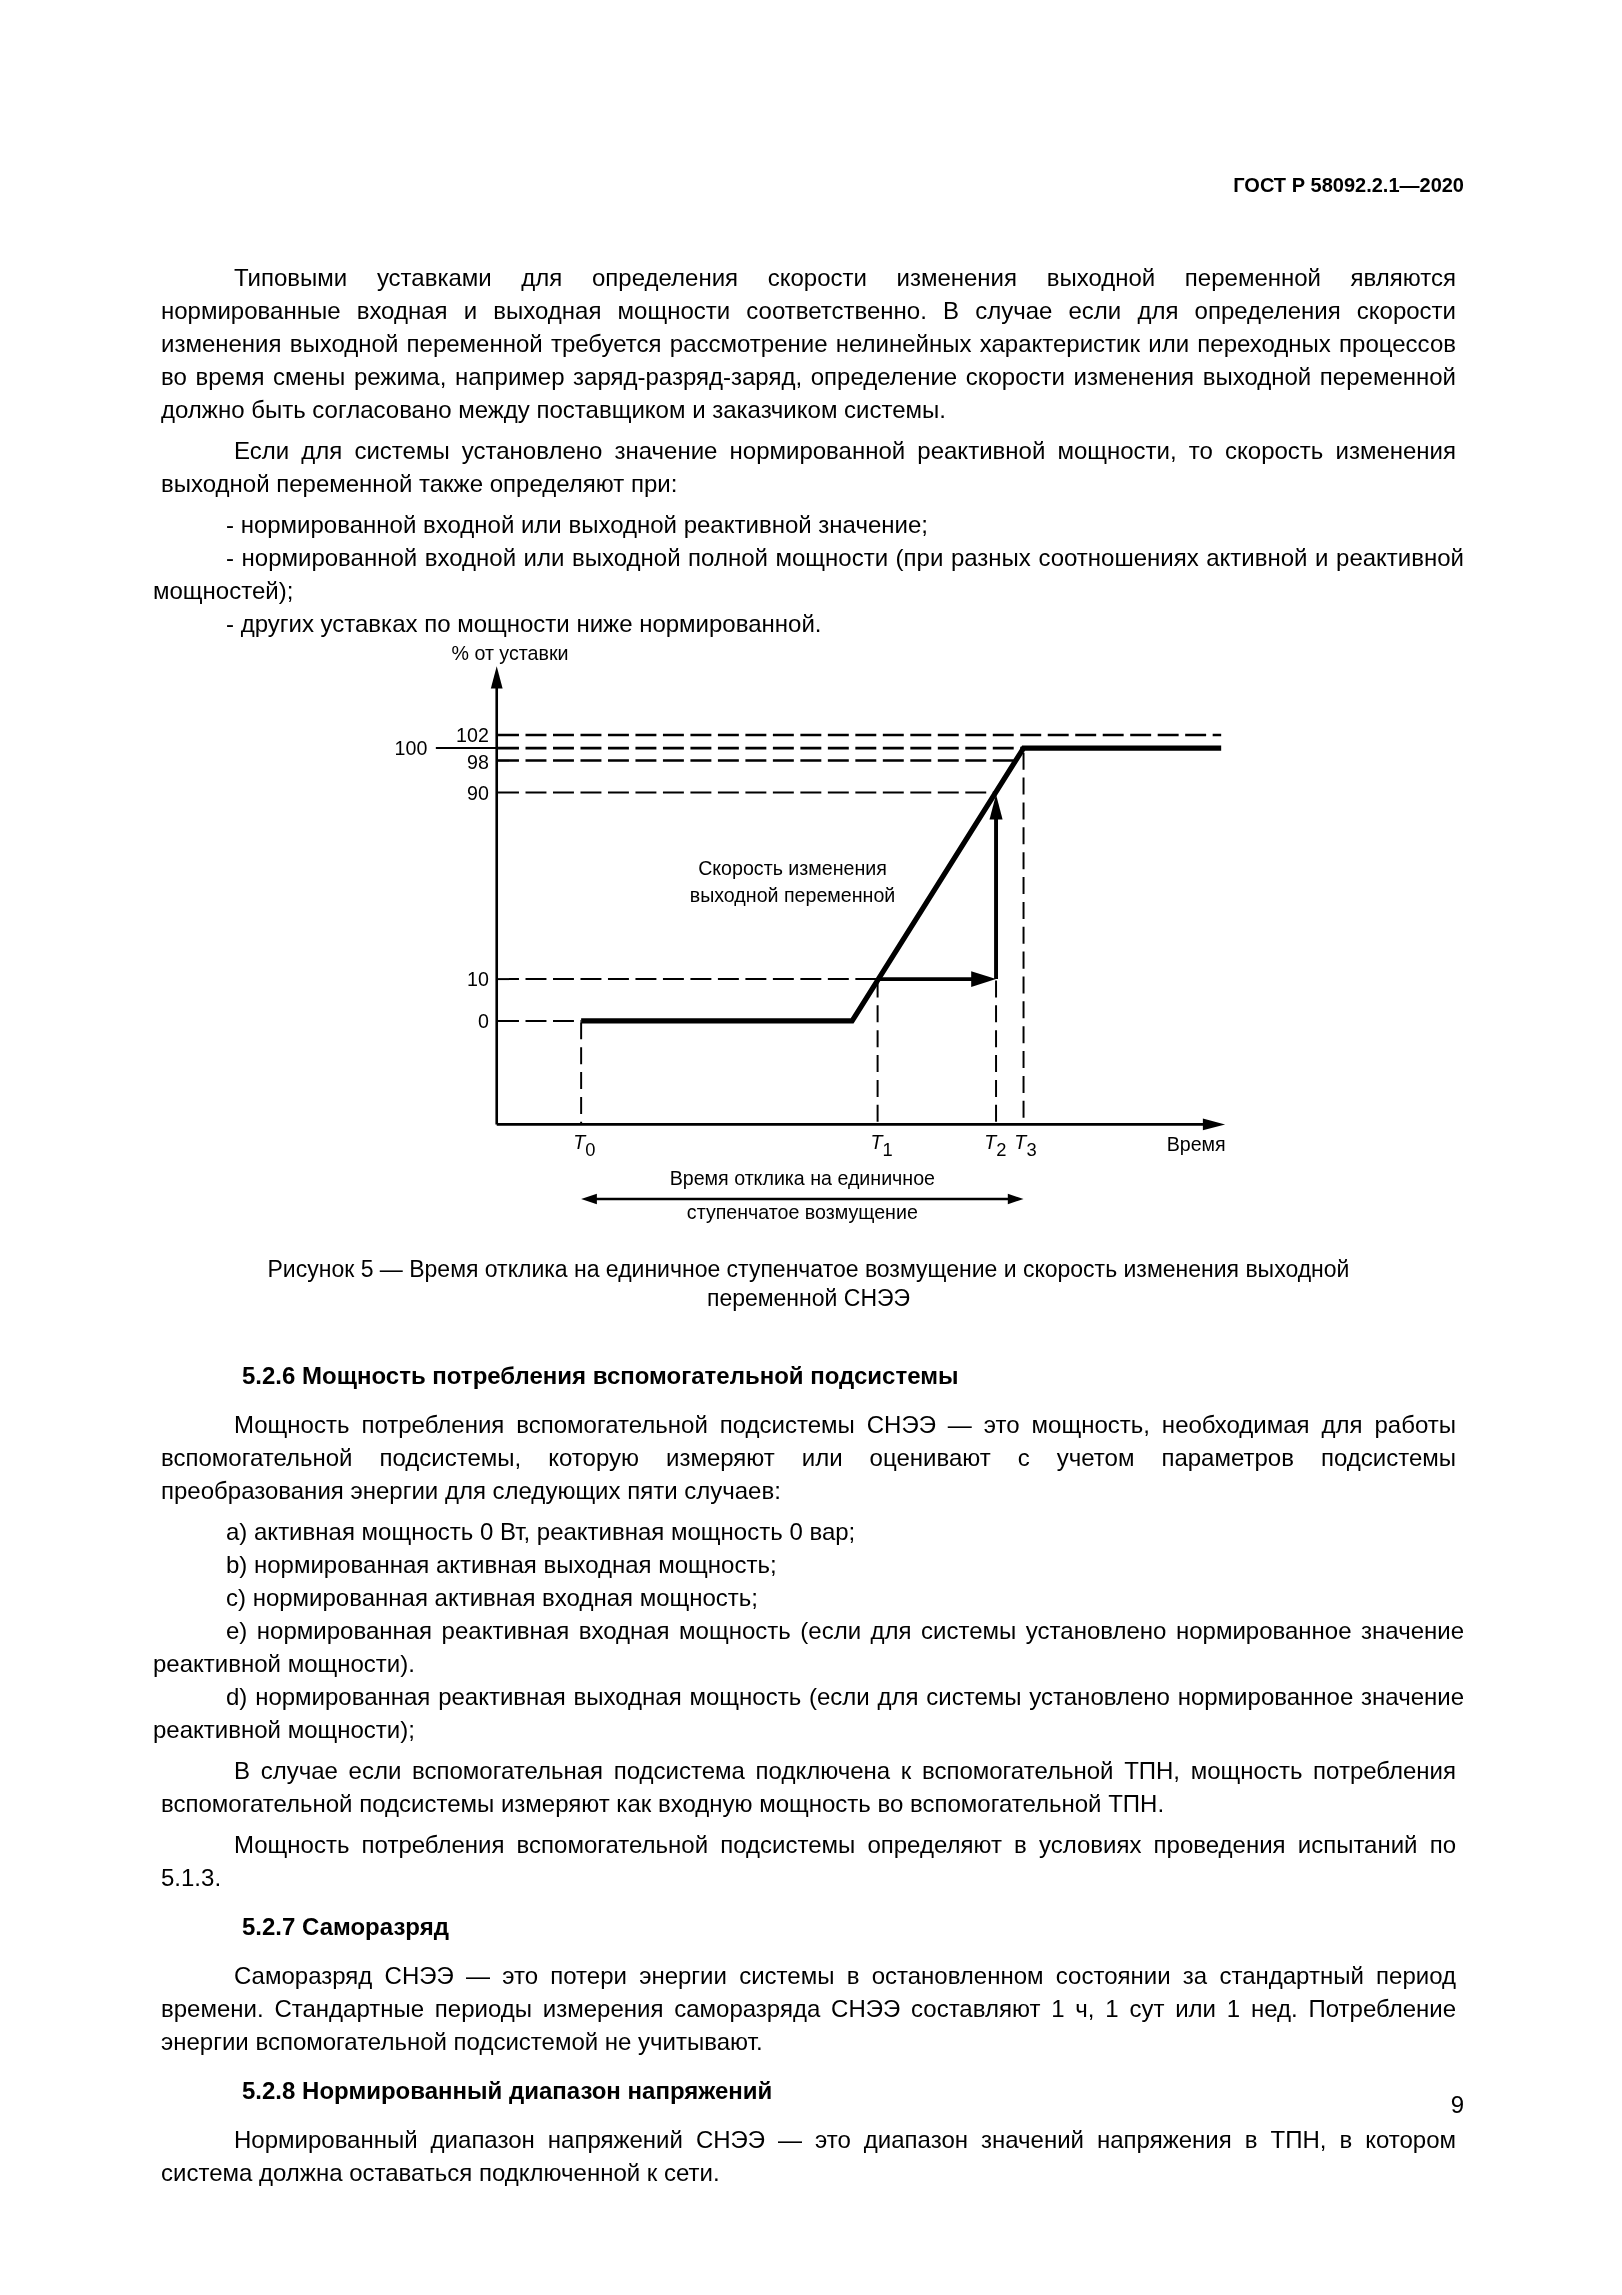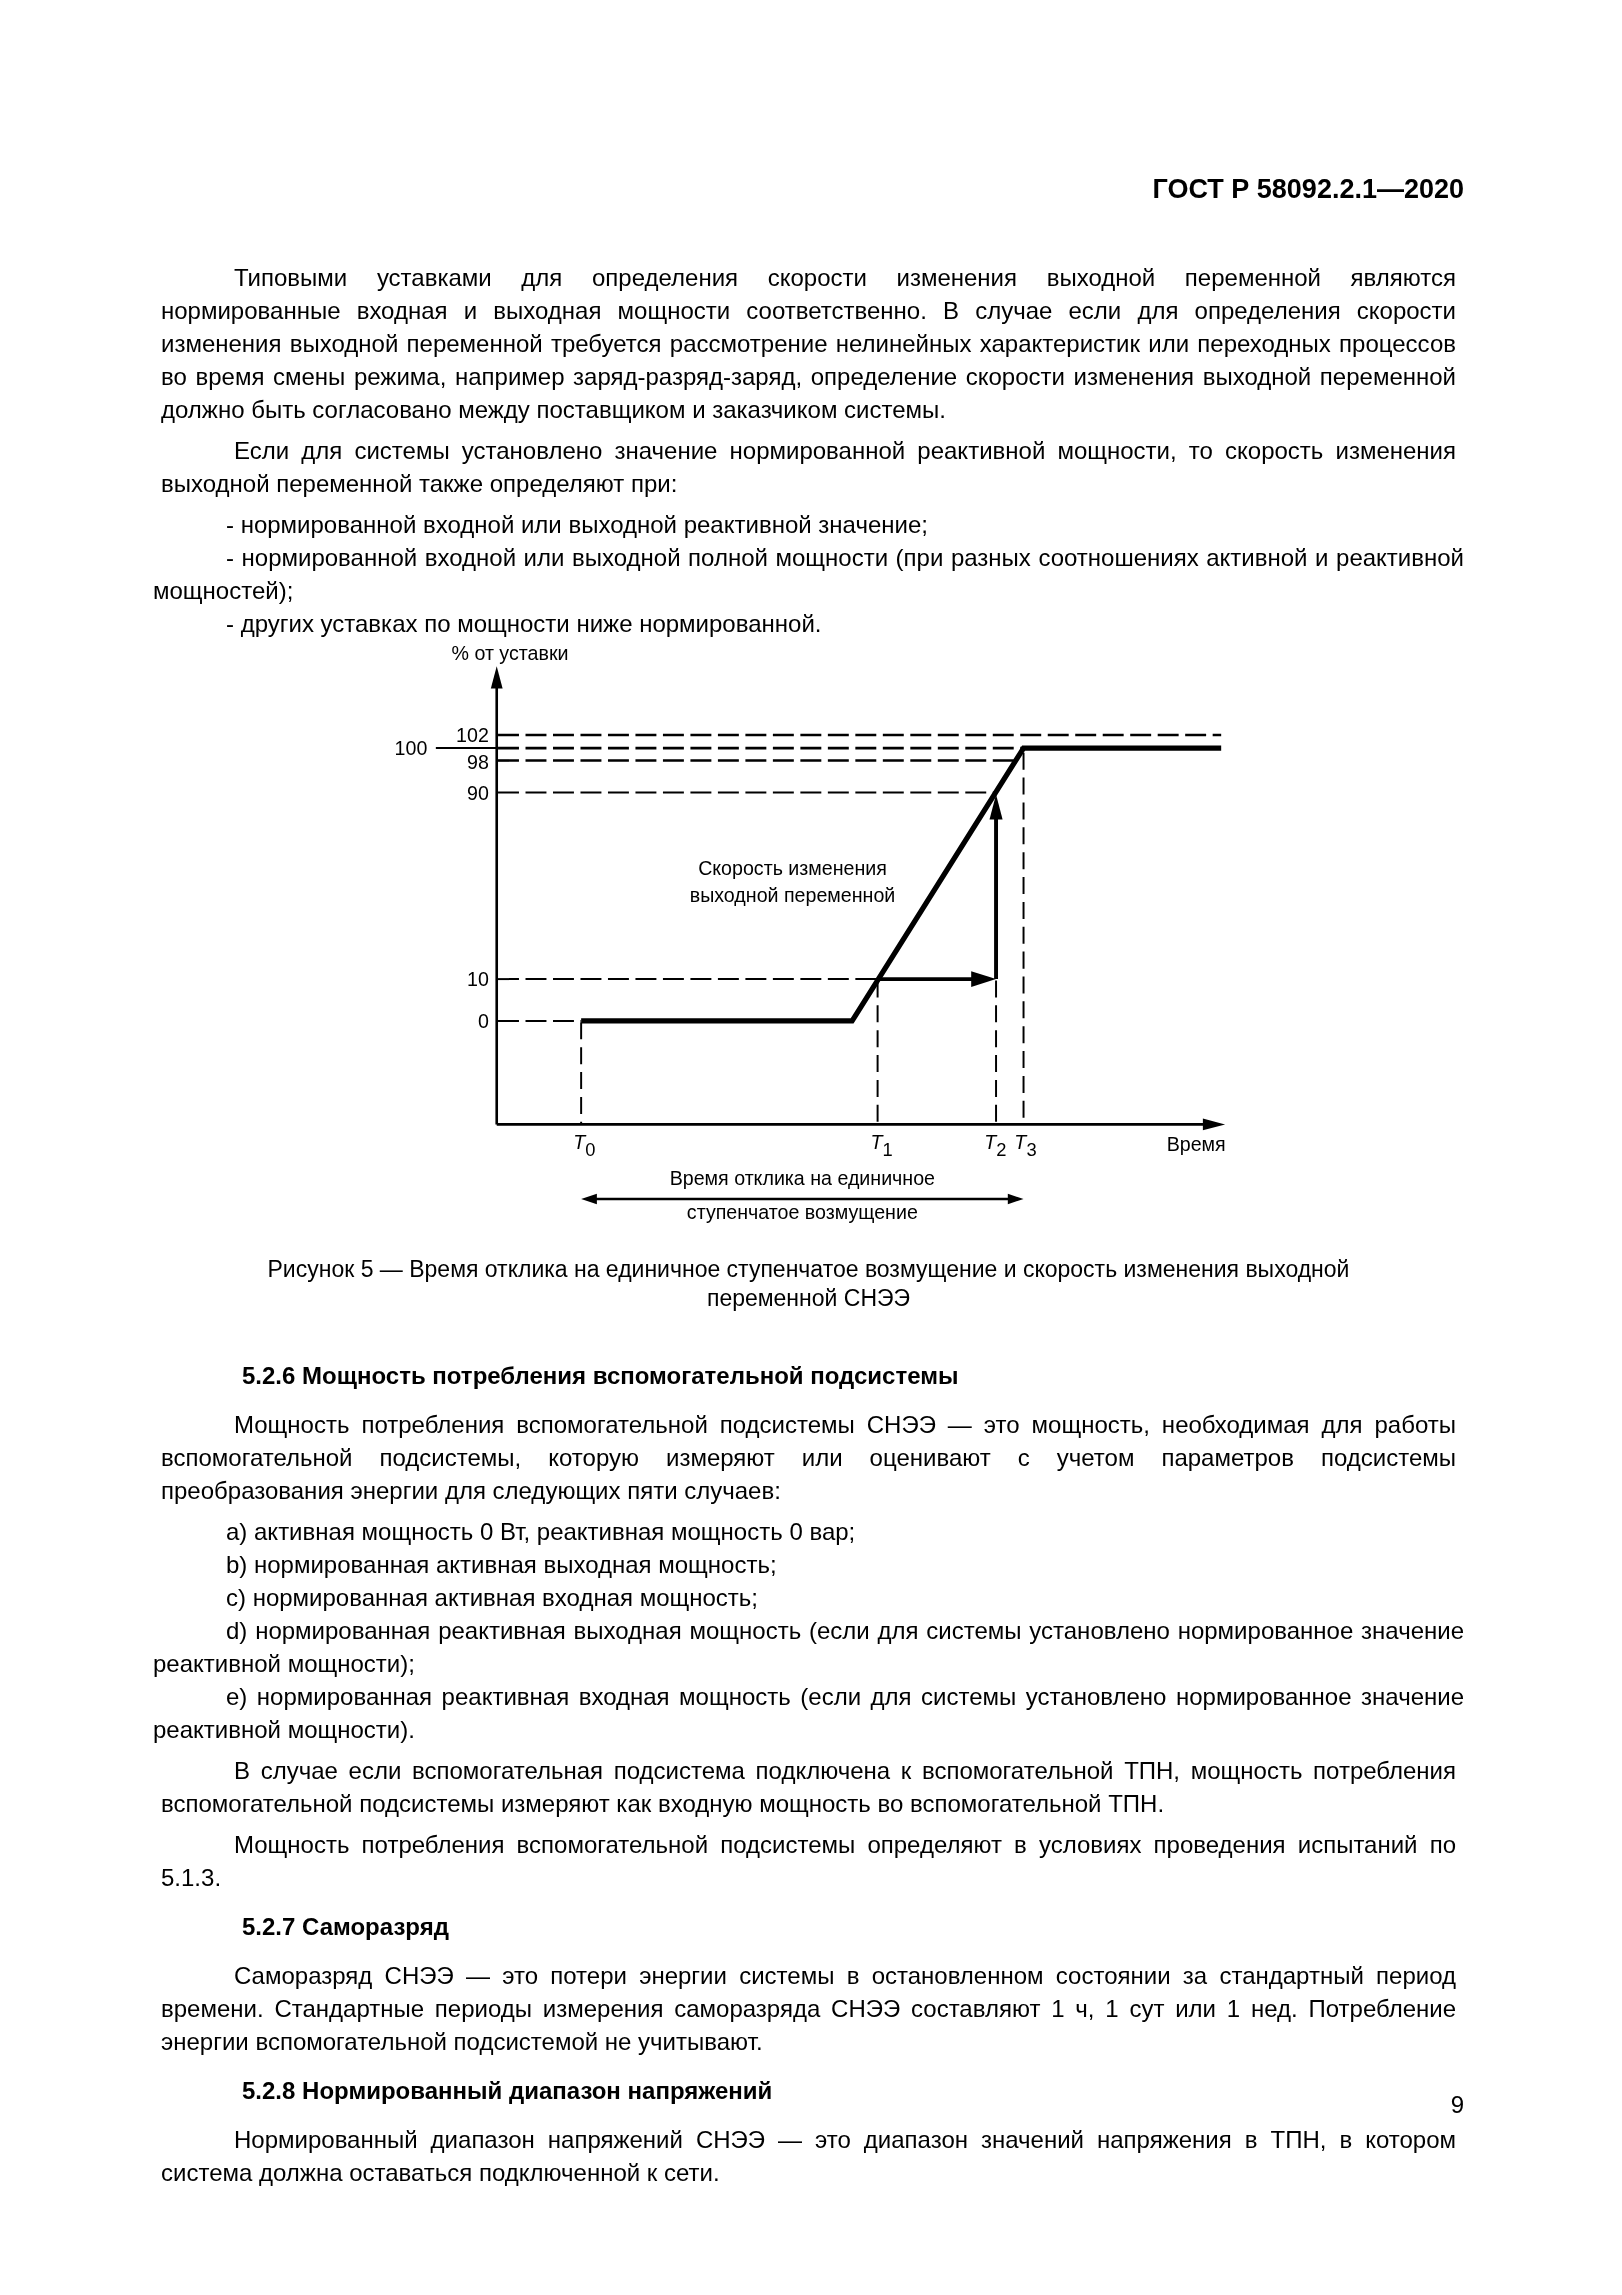--- a/index.html
+++ b/index.html
@@ -1,18 +1,18 @@
 <!DOCTYPE html>
 <html style="font-size:10.5px"><head>
 <meta charset="utf-8">
 <style>
   html, body { margin: 0; padding: 0; background: #ffffff; }
   body { width: 1623px; height: 2295px; position: relative; overflow: hidden;
          font-family: "Liberation Sans", sans-serif; color: #000; }
-  .header { position: absolute; top: 174px; right: 159px; font-weight: bold; font-size: 27px; text-align: center; }
+  .header { position: absolute; top: 174px; right: 159px; font-weight: bold; font-size: 20px; text-align: center; }
   .block { position: absolute; left: 153px; width: 1311px; font-size: 24px; line-height: 33px; }
   .p { text-align: justify; text-indent: 73px; margin: 8px; }
   .p.last { text-align-last: left; }
   .li { margin: 0; text-indent: 73px; text-align: justify; }
   .h { margin: 16px; padding-left: 73px; font-weight: bold; }
   .fig { position: absolute; left: 0; top: 0; width: 1623px; height: 1309px; pointer-events: none; }
   .fig text { font-family: "Liberation Sans", sans-serif; fill: #000; }
   .caption { position: absolute; left: 153px; width: 1311px; top: 1255px; text-align: center; font-size: 23px; line-height: 29px; }
   .pagenum { position: absolute; right: 159px; top: 2091px; font-size: 24px; }
 </style>
@@ -92,22 +92,22 @@
   <div>Рисунок 5 — Время отклика на единичное ступенчатое возмущение и скорость изменения выходной</div>
   <div>переменной СНЭЭ</div>
 </div>
 
 <div class="block" style="top:1343px;">
   <p class="h">5.2.6 Мощность потребления вспомогательной подсистемы</p>
   <p class="p last">Мощность потребления вспомогательной подсистемы СНЭЭ — это мощность, необходимая для работы вспомогательной подсистемы, которую измеряют или оценивают с учетом параметров подсистемы преобразования энергии для следующих пяти случаев:</p>
   <p class="li">a) активная мощность 0 Вт, реактивная мощность 0 вар;</p>
   <p class="li">b) нормированная активная выходная мощность;</p>
   <p class="li">c) нормированная активная входная мощность;</p>
+  <p class="li" style="text-align-last:left;">e) нормированная реактивная входная мощность (если для системы установлено нормированное значение реактивной мощности).</p>
   <p class="li" style="text-align-last:left;">d) нормированная реактивная выходная мощность (если для системы установлено нормированное значение реактивной мощности);</p>
-  <p class="li" style="text-align-last:left;">e) нормированная реактивная входная мощность (если для системы установлено нормированное значение реактивной мощности).</p>
   <p class="p last">В случае если вспомогательная подсистема подключена к вспомогательной ТПН, мощность потребления вспомогательной подсистемы измеряют как входную мощность во вспомогательной ТПН.</p>
   <p class="p last">Мощность потребления вспомогательной подсистемы определяют в условиях проведения испытаний по 5.1.3.</p>
   <p class="h">5.2.7 Саморазряд</p>
   <p class="p last">Саморазряд СНЭЭ — это потери энергии системы в остановленном состоянии за стандартный период времени. Стандартные периоды измерения саморазряда СНЭЭ составляют 1 ч, 1 сут или 1 нед. Потребление энергии вспомогательной подсистемой не учитывают.</p>
   <p class="h">5.2.8 Нормированный диапазон напряжений</p>
   <p class="p last">Нормированный диапазон напряжений СНЭЭ — это диапазон значений напряжения в ТПН, в котором система должна оставаться подключенной к сети.</p>
 </div>
 
 <div class="pagenum">9</div>
 

